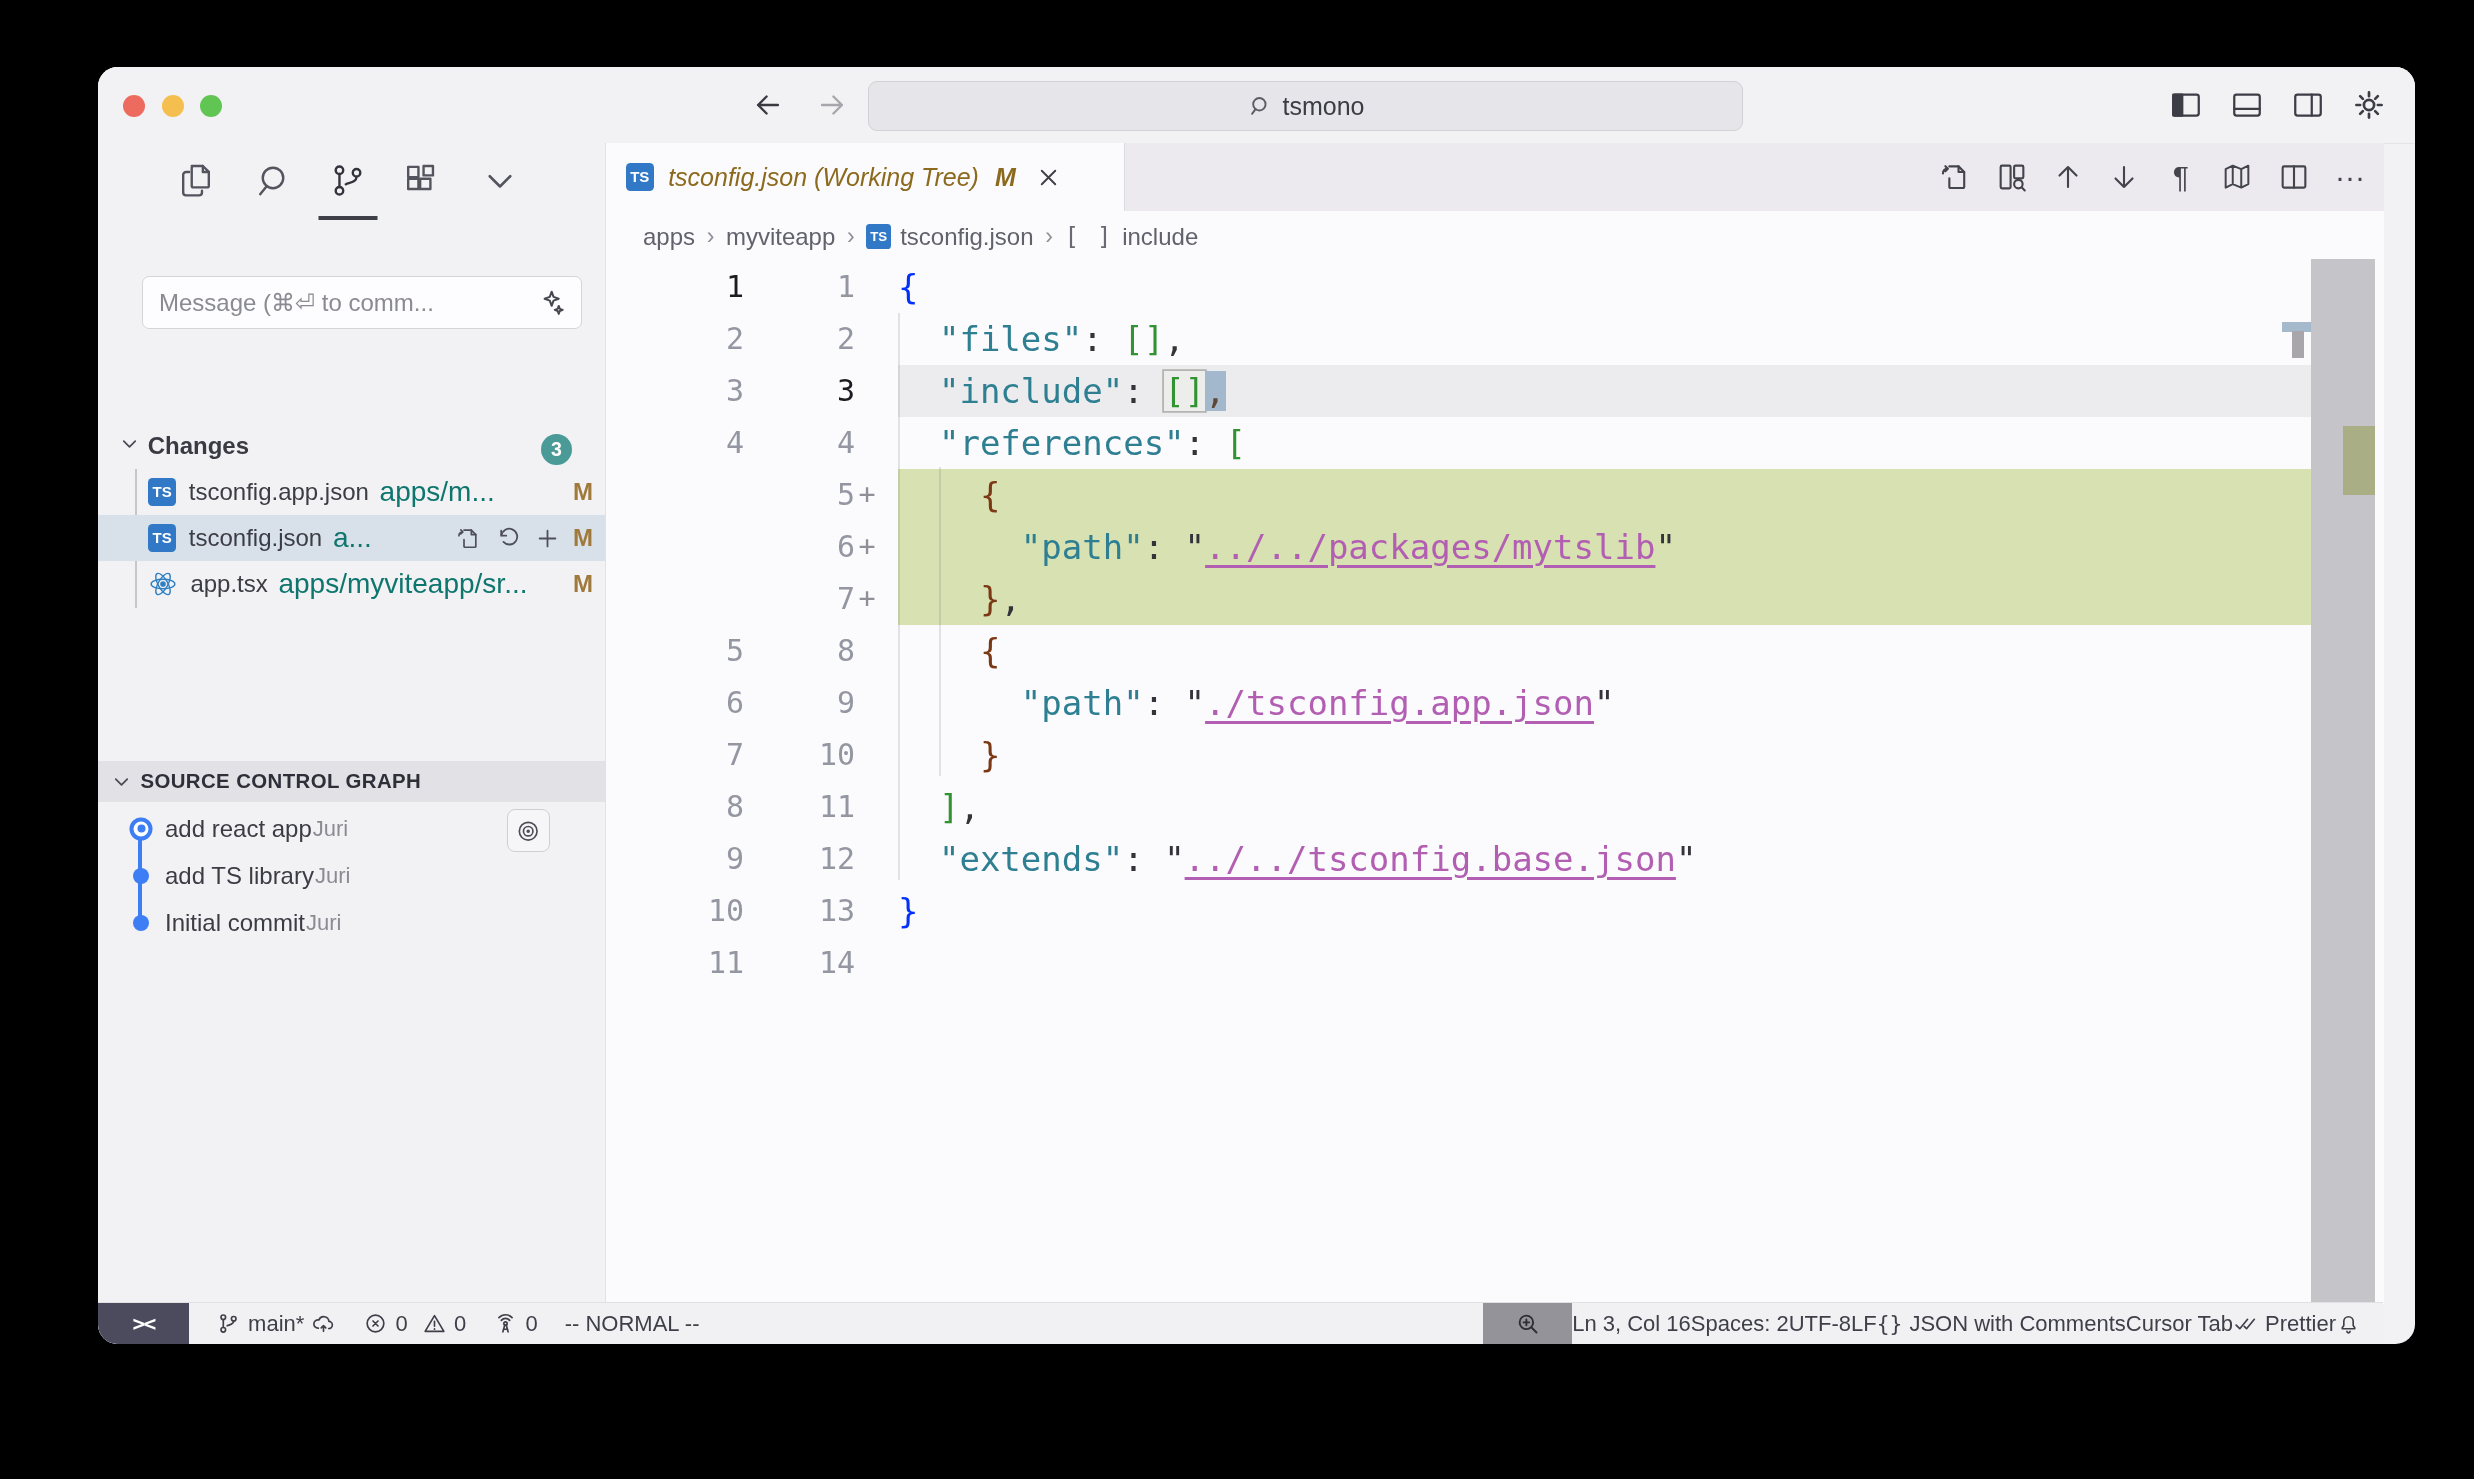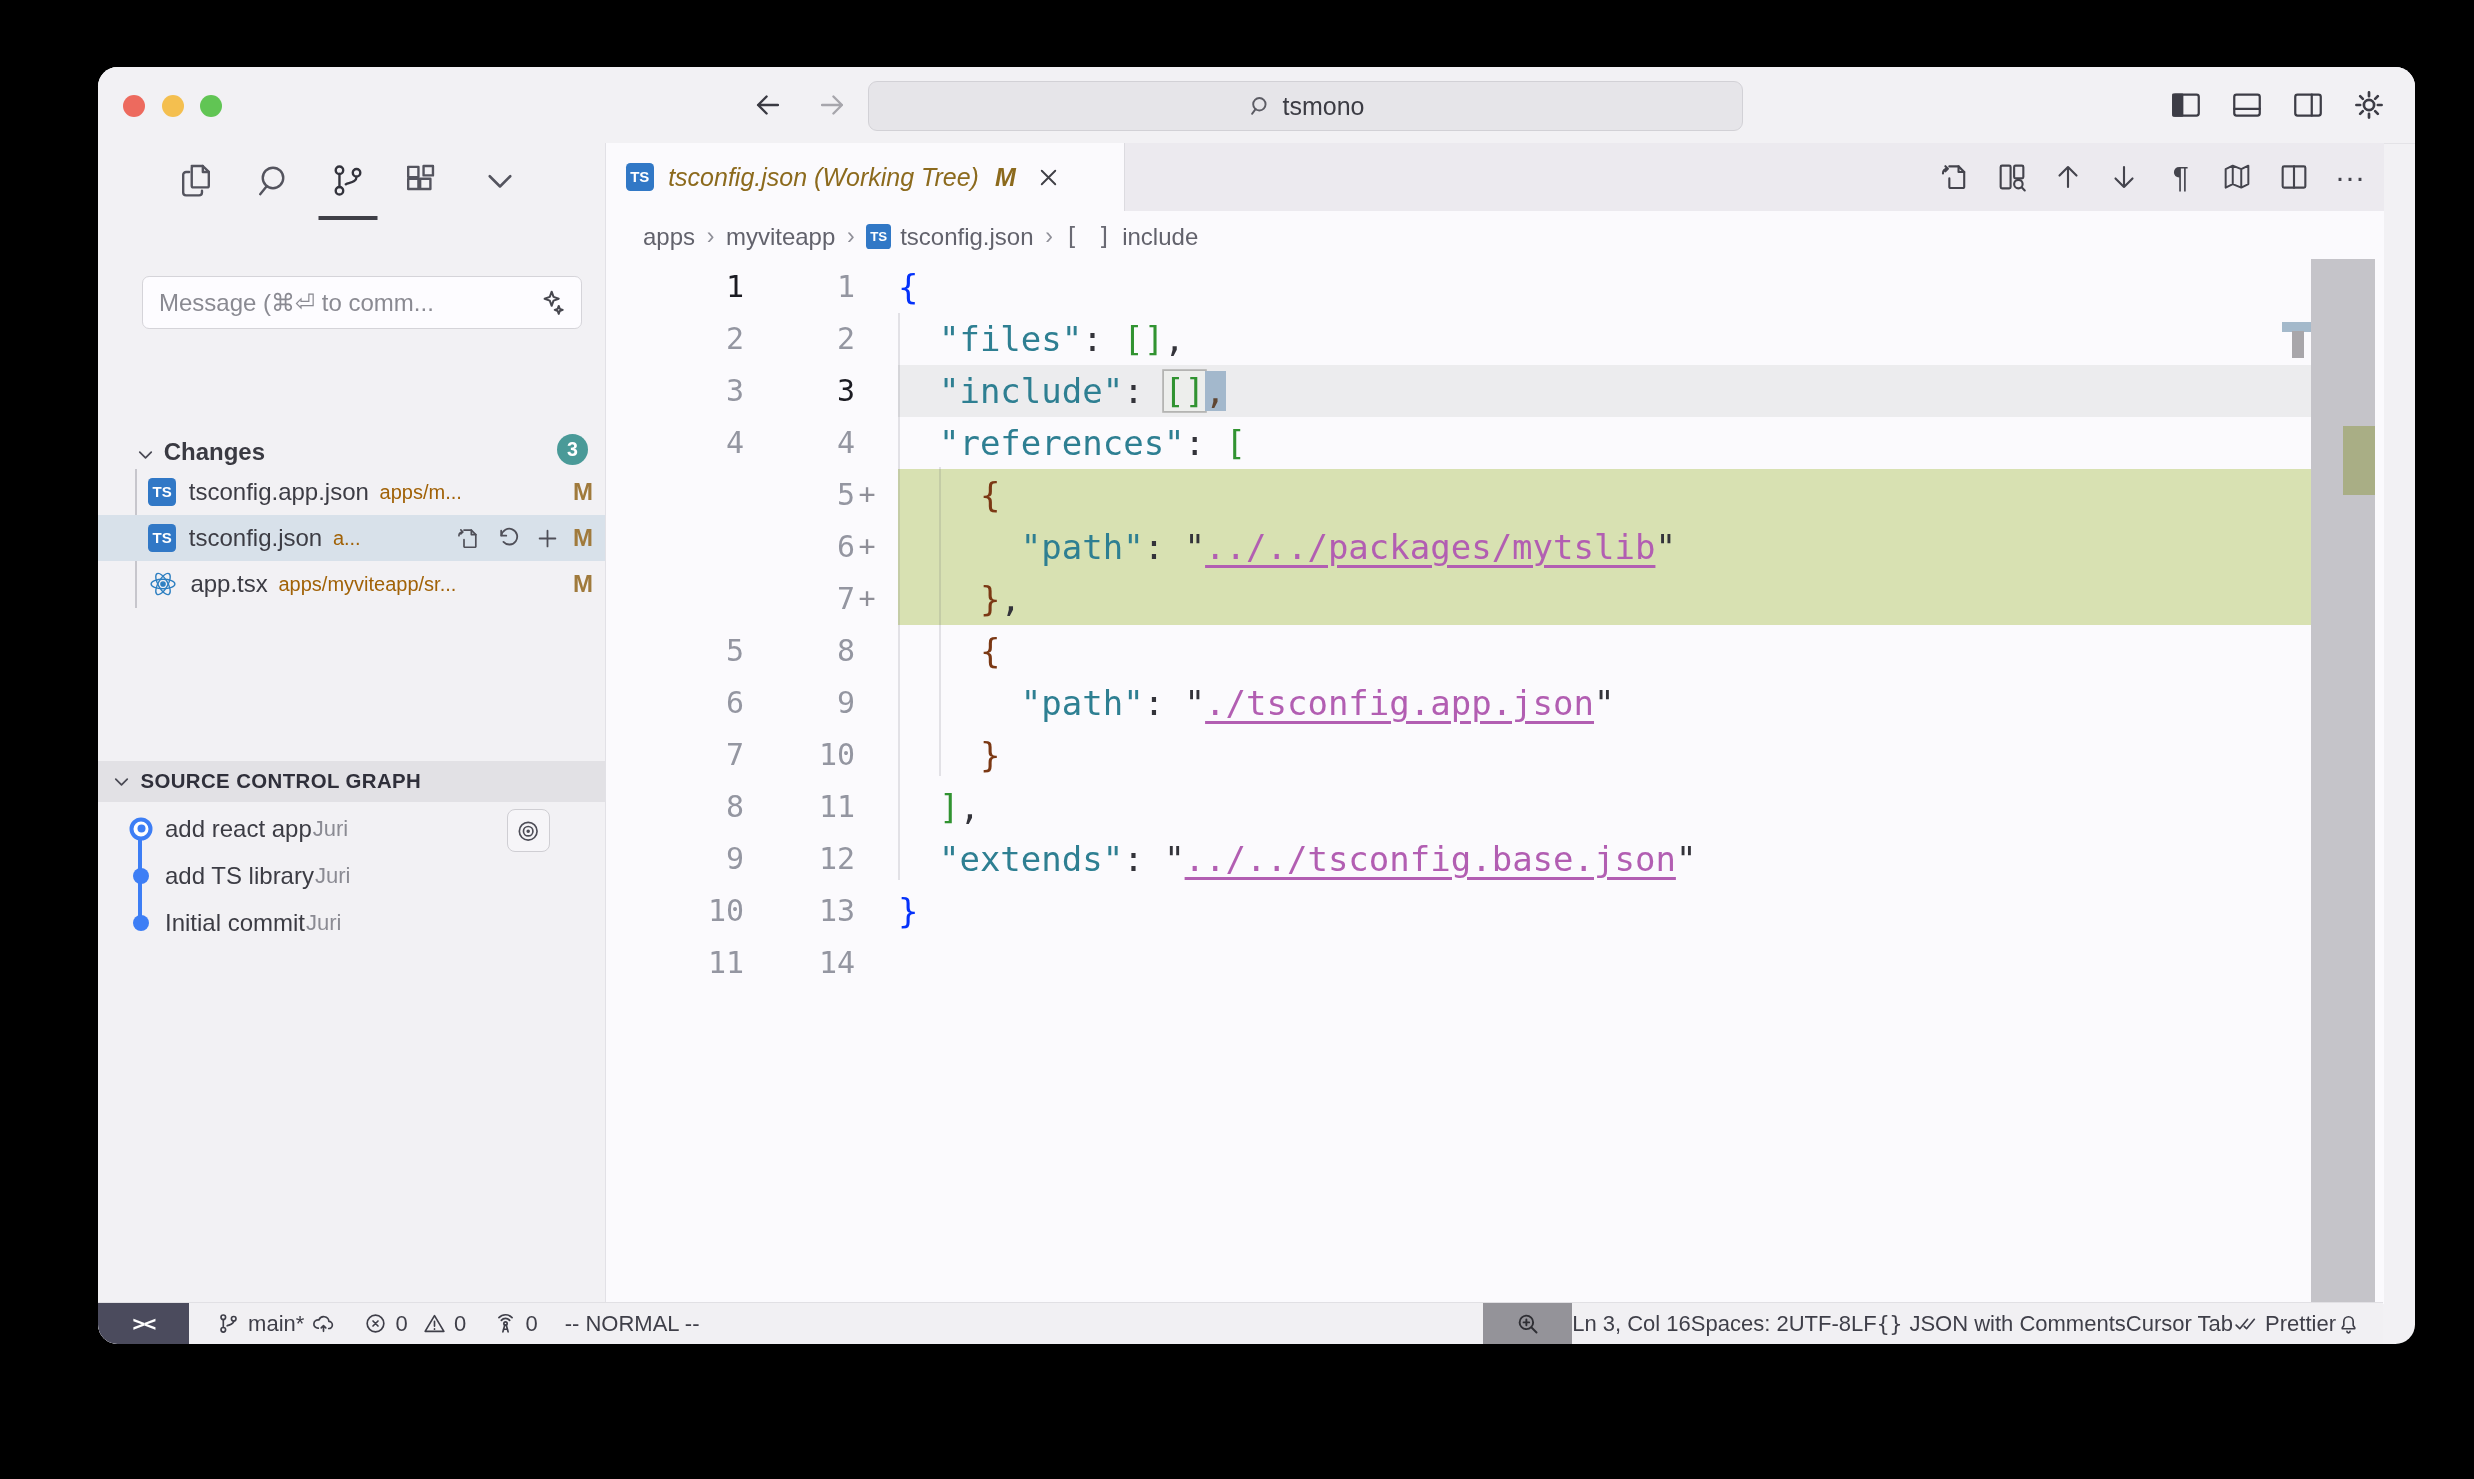--- a/index.html
+++ b/index.html
@@ -34,30 +34,30 @@
              border:0.9px solid #d5d4d9;border-radius:7.1px;font-size:24px;color:#3a3a43;padding:0 57px 0 16px;outline:none;
              font-family:"Liberation Sans",sans-serif;}
   .msg-input::placeholder{color:#8a8a92;}
   .sparkle-btn{position:absolute;left:437px;top:144px;width:36px;height:36px;color:#47474f;}
   .sparkle-btn svg{width:32px;height:32px;}
   .commit-btn{position:absolute;left:44px;top:212px;width:440px;height:57px;background:#4a9a98;border-radius:7.1px;
               display:flex;align-items:center;justify-content:center;color:#fff;font-size:26px;}
   .commit-btn svg{width:27px;height:27px;margin-right:9px;}
   .commit-split{position:absolute;right:57px;top:10.7px;bottom:10.7px;width:1.8px;background:rgba(255,255,255,.5);}
   .commit-chevron{position:absolute;right:12.4px;top:15px;width:27px;height:27px;color:#fff;}
-  .section-row{position:absolute;left:16px;top:289px;width:507px;height:34px;display:flex;align-items:flex-end;color:#3a3a42;font-size:24px;font-weight:bold;}
+  .section-row{position:absolute;left:0;top:289px;width:507px;height:34px;display:flex;align-items:flex-start;color:#3a3a42;font-size:24px;font-weight:bold;}
   .section-row svg{width:23px;height:23px;margin:0 7.1px 0 19.6px;color:#4a4a54;}
   .count-badge{position:absolute;left:443px;top:1.8px;width:31px;height:31px;border-radius:50%;background:#4a9a98;color:#fff;
                font-size:19.6px;font-weight:bold;display:flex;align-items:center;justify-content:center;}
   .file-list{position:absolute;left:0;top:326px;width:507px;}
   .indent-line{position:absolute;left:37px;top:326px;width:1.8px;height:139px;background:#c7c6cc;}
   .file-row{position:relative;height:46px;display:flex;align-items:center;padding-left:50px;box-sizing:border-box;}
   .file-row.selected{background:#d8e1ea;}
   .file-name{color:#3c3c44;font-size:24px;margin-left:12.4px;white-space:nowrap;}
-  .file-desc{color:#a16207;font-size:20px;margin-left:10.7px;white-space:nowrap;}
+  .file-desc{color:#0f766e;font-size:28px;margin-left:10.7px;white-space:nowrap;}
   .file-actions{margin-left:auto;display:flex;align-items:center;gap:12.4px;color:#4f4f58;}
   .file-actions svg{width:27px;height:27px;}
   .file-status{width:44px;text-align:center;color:#a07a3c;font-size:24px;font-weight:bold;margin-left:auto;}
   .file-row .file-actions + .file-status{margin-left:0;}
   .tsbadge{width:28.4px;height:28.4px;border-radius:4.4px;background:#3178c6;color:#fff;font-size:15px;font-weight:bold;
            display:flex;align-items:center;justify-content:center;flex:none;}
   .reacticon{width:30px;height:30px;color:#2d7fc1;flex:none;}
   .commit-list{position:absolute;left:0;top:662px;width:507px;}
   .graph-line{position:absolute;left:40px;top:685px;width:4.4px;height:94px;background:#3d7ef5;}
   .commit-row{position:relative;height:47px;display:flex;align-items:center;padding-left:67px;box-sizing:border-box;}

